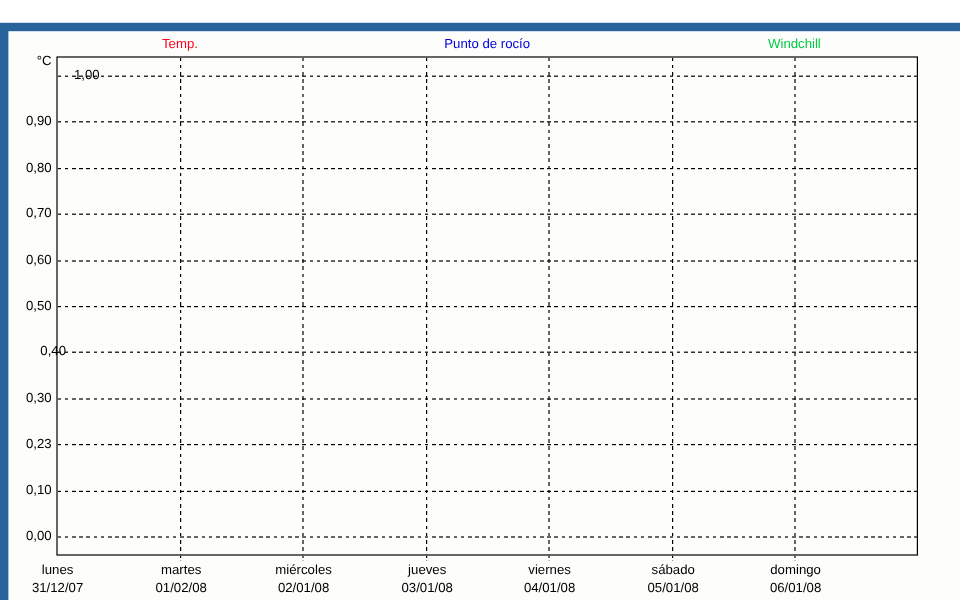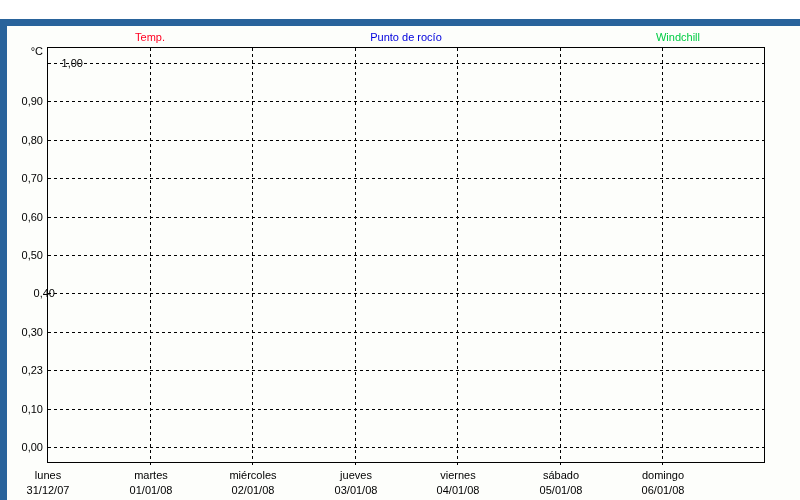--- a/index.html
+++ b/index.html
@@ -65,21 +65,21 @@
   }
 </style>
 </head>
 <body>
 
 <div class="root">
   <div class="frame" style="border-color: rgb(41, 99, 155); background: rgb(253, 254, 251);">
     <div id="legend">
         <div class="legend-item" style="color: rgb(255, 0, 34); left: 143px;">Temp.</div>
         <div class="legend-item" style="color: rgb(0, 0, 221); left: 399px;">Punto de rocío</div>
-        <div class="legend-item" style="color: rgb(0, 204, 68); left: 655px; margin-left: 16px;">Windchill</div>
+        <div class="legend-item" style="color: rgb(0, 204, 68); left: 655px;">Windchill</div>
       </div>
     <div class="y-unit">°C</div>
     <div class="plot" id="plot">
         <div class="hgrid" style="top: 15px;"></div>
         <div class="hgrid" style="top: 53px;"></div>
         <div class="hgrid" style="top: 92px;"></div>
         <div class="hgrid" style="top: 130px;"></div>
         <div class="hgrid" style="top: 169px;"></div>
         <div class="hgrid" style="top: 207px;"></div>
         <div class="hgrid" style="top: 245px;"></div>
@@ -113,21 +113,21 @@
         <div class="ytick" style="top: 377px;">0,10</div>
         <div class="ytick" style="top: 415px;">0,00</div>
       </div>
     <div id="xlabels">
         <div class="xlabel" style="left: 41px;">
           <div>lunes</div>
           <div>31/12/07</div>
         </div>
         <div class="xlabel" style="left: 144px;">
           <div>martes</div>
-          <div>01/01/08</div>
+          <div>01/02/08</div>
         </div>
         <div class="xlabel" style="left: 246px;">
           <div>miércoles</div>
           <div>02/01/08</div>
         </div>
         <div class="xlabel" style="left: 349px;">
           <div>jueves</div>
           <div>03/01/08</div>
         </div>
         <div class="xlabel" style="left: 451px;">

